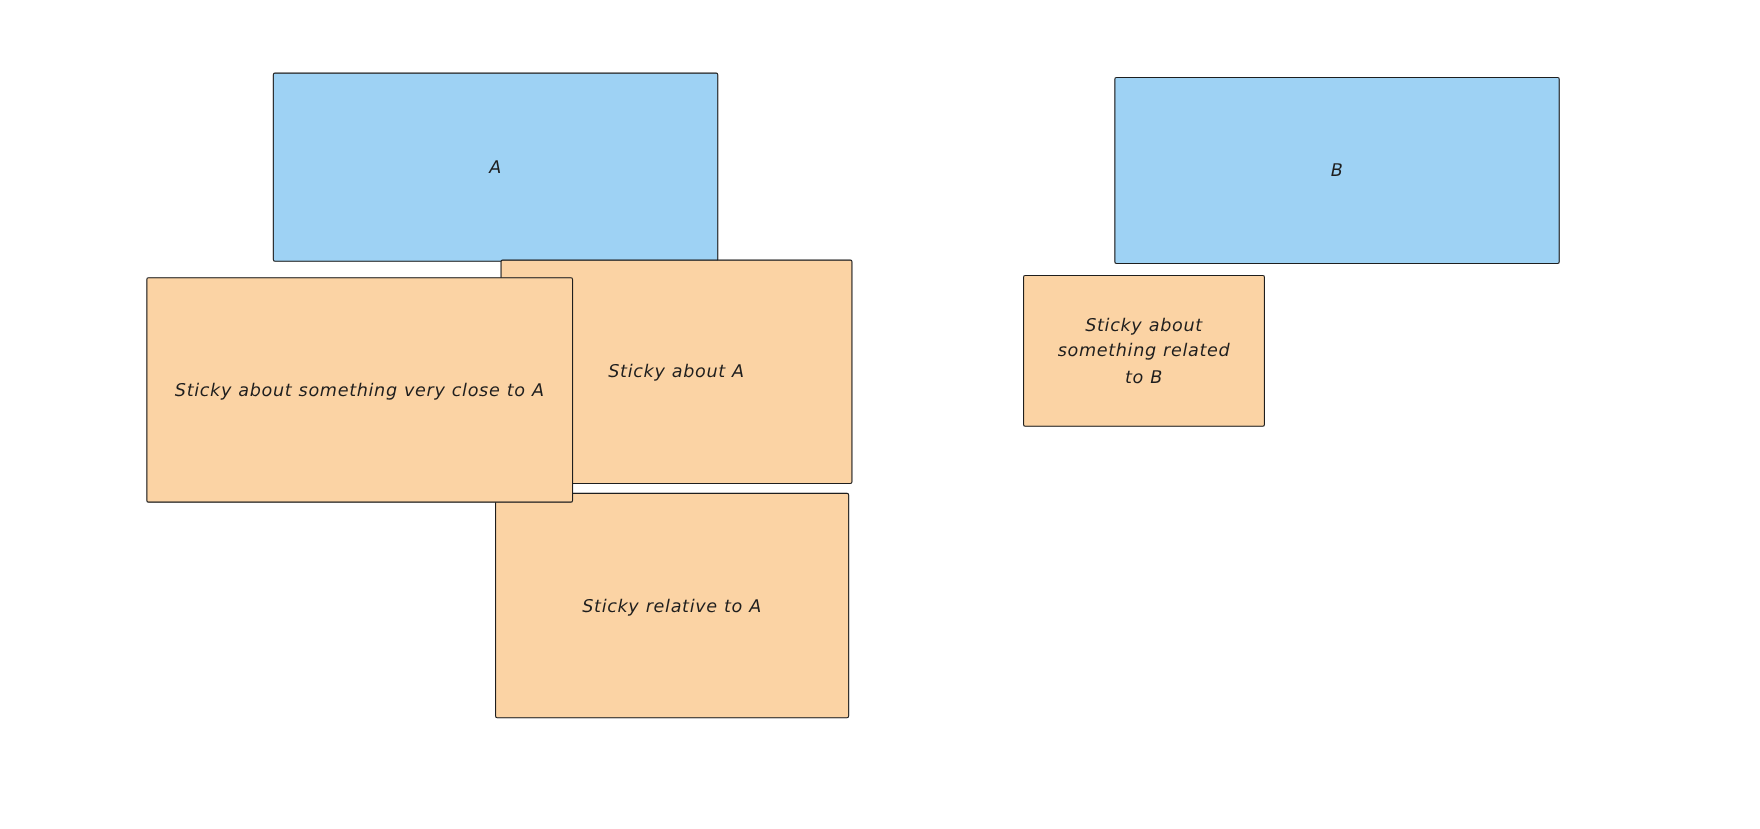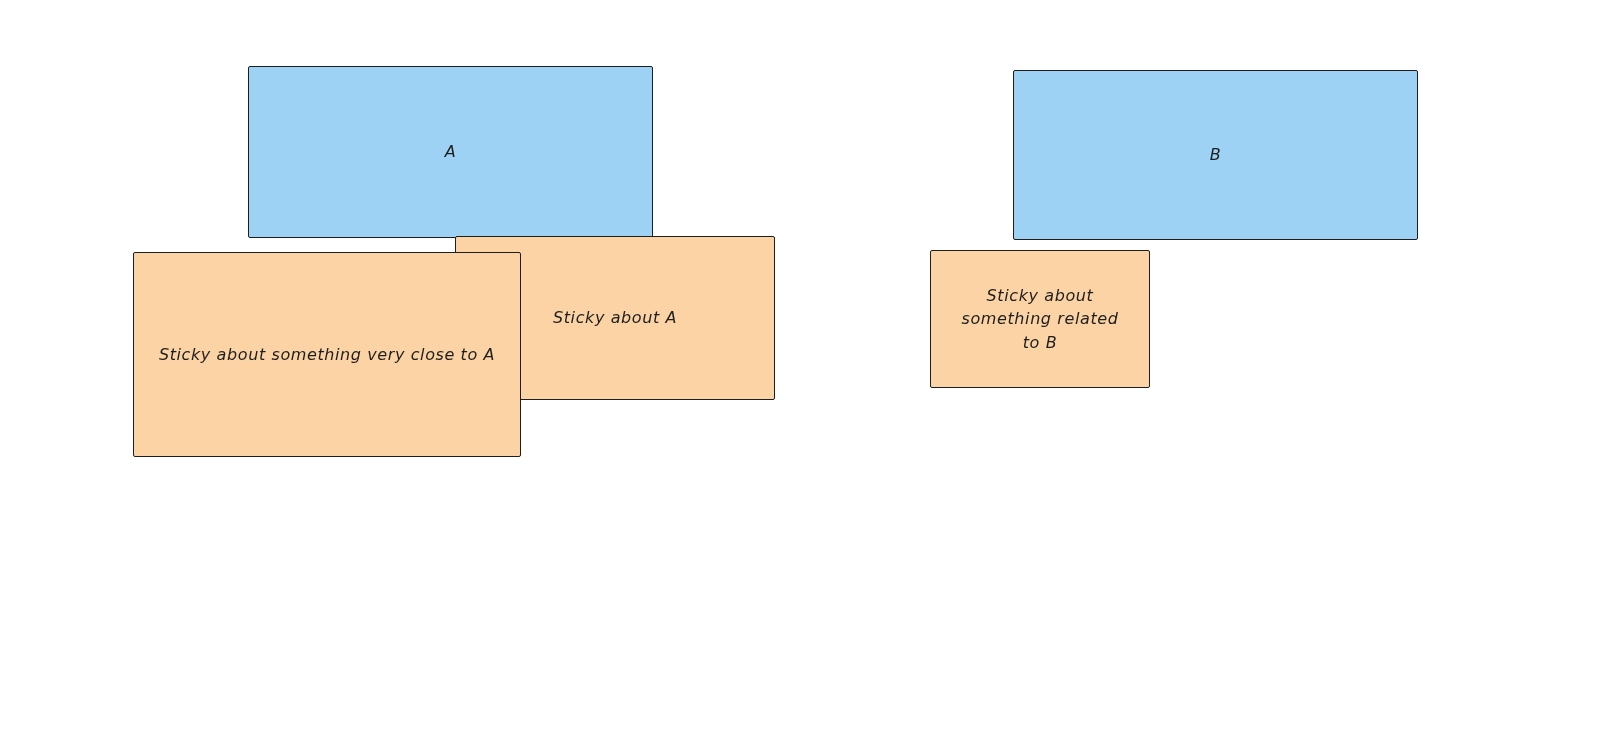--- a/index.html
+++ b/index.html
@@ -40,21 +40,21 @@
   .topic {
     background: var(--topic-fill, #9ed2f4);
   }
 
   .sticky {
     background: var(--sticky-fill, #fbd3a4);
   }
 
   
   .topic-a   { left: 248px;  top: 66px;  width: 405px; height: 172px; z-index: 1; }
-  .sticky-a2 { left: 455px;  top: 236px; width: 320px; height: 164px; z-index: 2; }
+  .sticky-a2 { left: 455px;  top: 236px; width: 320px; height: 204px; z-index: 2; }
   .sticky-a1 { left: 133px;  top: 252px; width: 388px; height: 205px; z-index: 3; }
   .sticky-a3 { left: 450px;  top: 448px; width: 322px; height: 205px; z-index: 2; }
 
   
   .topic-b   { left: 1013px; top: 70px;  width: 405px; height: 170px; z-index: 1; }
   .sticky-b2 { left: 1186px; top: 238px; width: 238px; height: 165px; z-index: 2; }
   .sticky-b1 { left: 930px;  top: 250px; width: 220px; height: 138px; z-index: 3; }
 </style>
 </head>
 <body>
@@ -66,20 +66,23 @@
   </div>
 
   <div class="node sticky sticky-a2">
     <span class="label">Sticky about A</span>
   </div>
 
   <div class="node sticky sticky-a1">
     <span class="label">Sticky about something very close to A</span>
   </div>
 
+  <div class="node sticky sticky-a3">
+    <span class="label">Sticky relative to A</span>
+  </div>
 
   <div class="node topic topic-b">
     <span class="label">B</span>
   </div>
 
 
   <div class="node sticky sticky-b1">
     <span class="label">Sticky about something related to B</span>
   </div>
 

